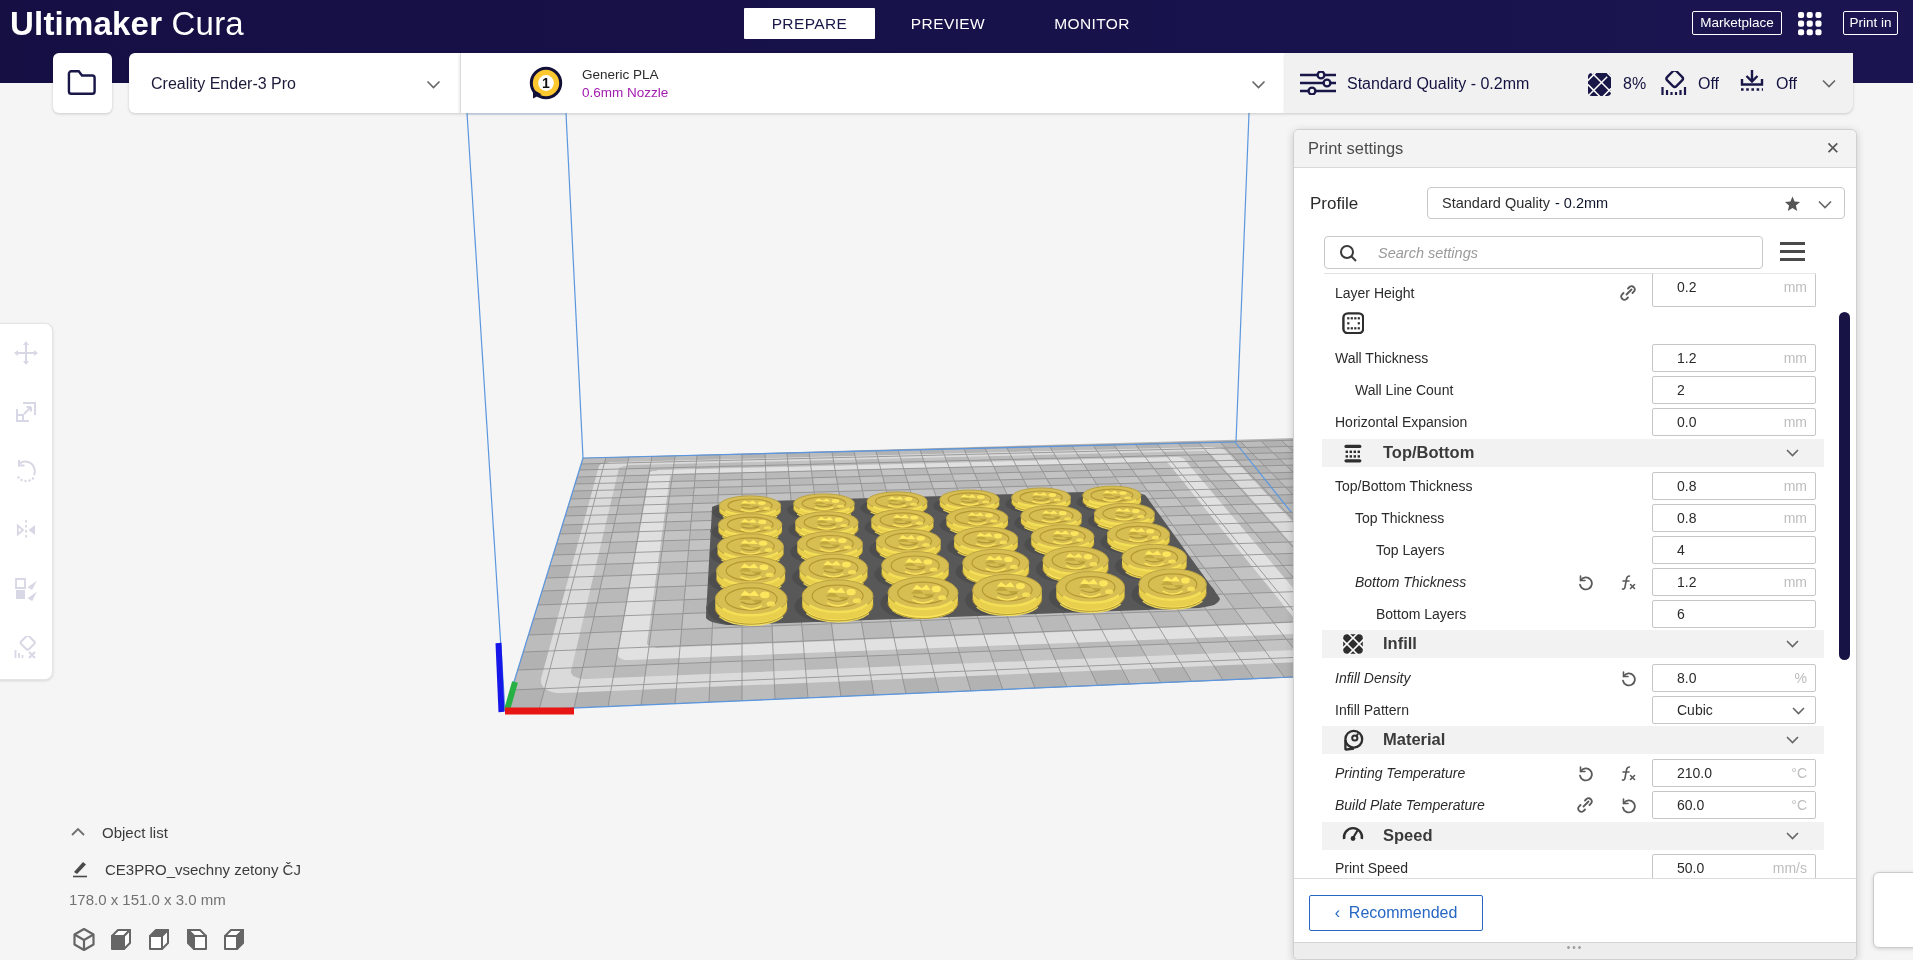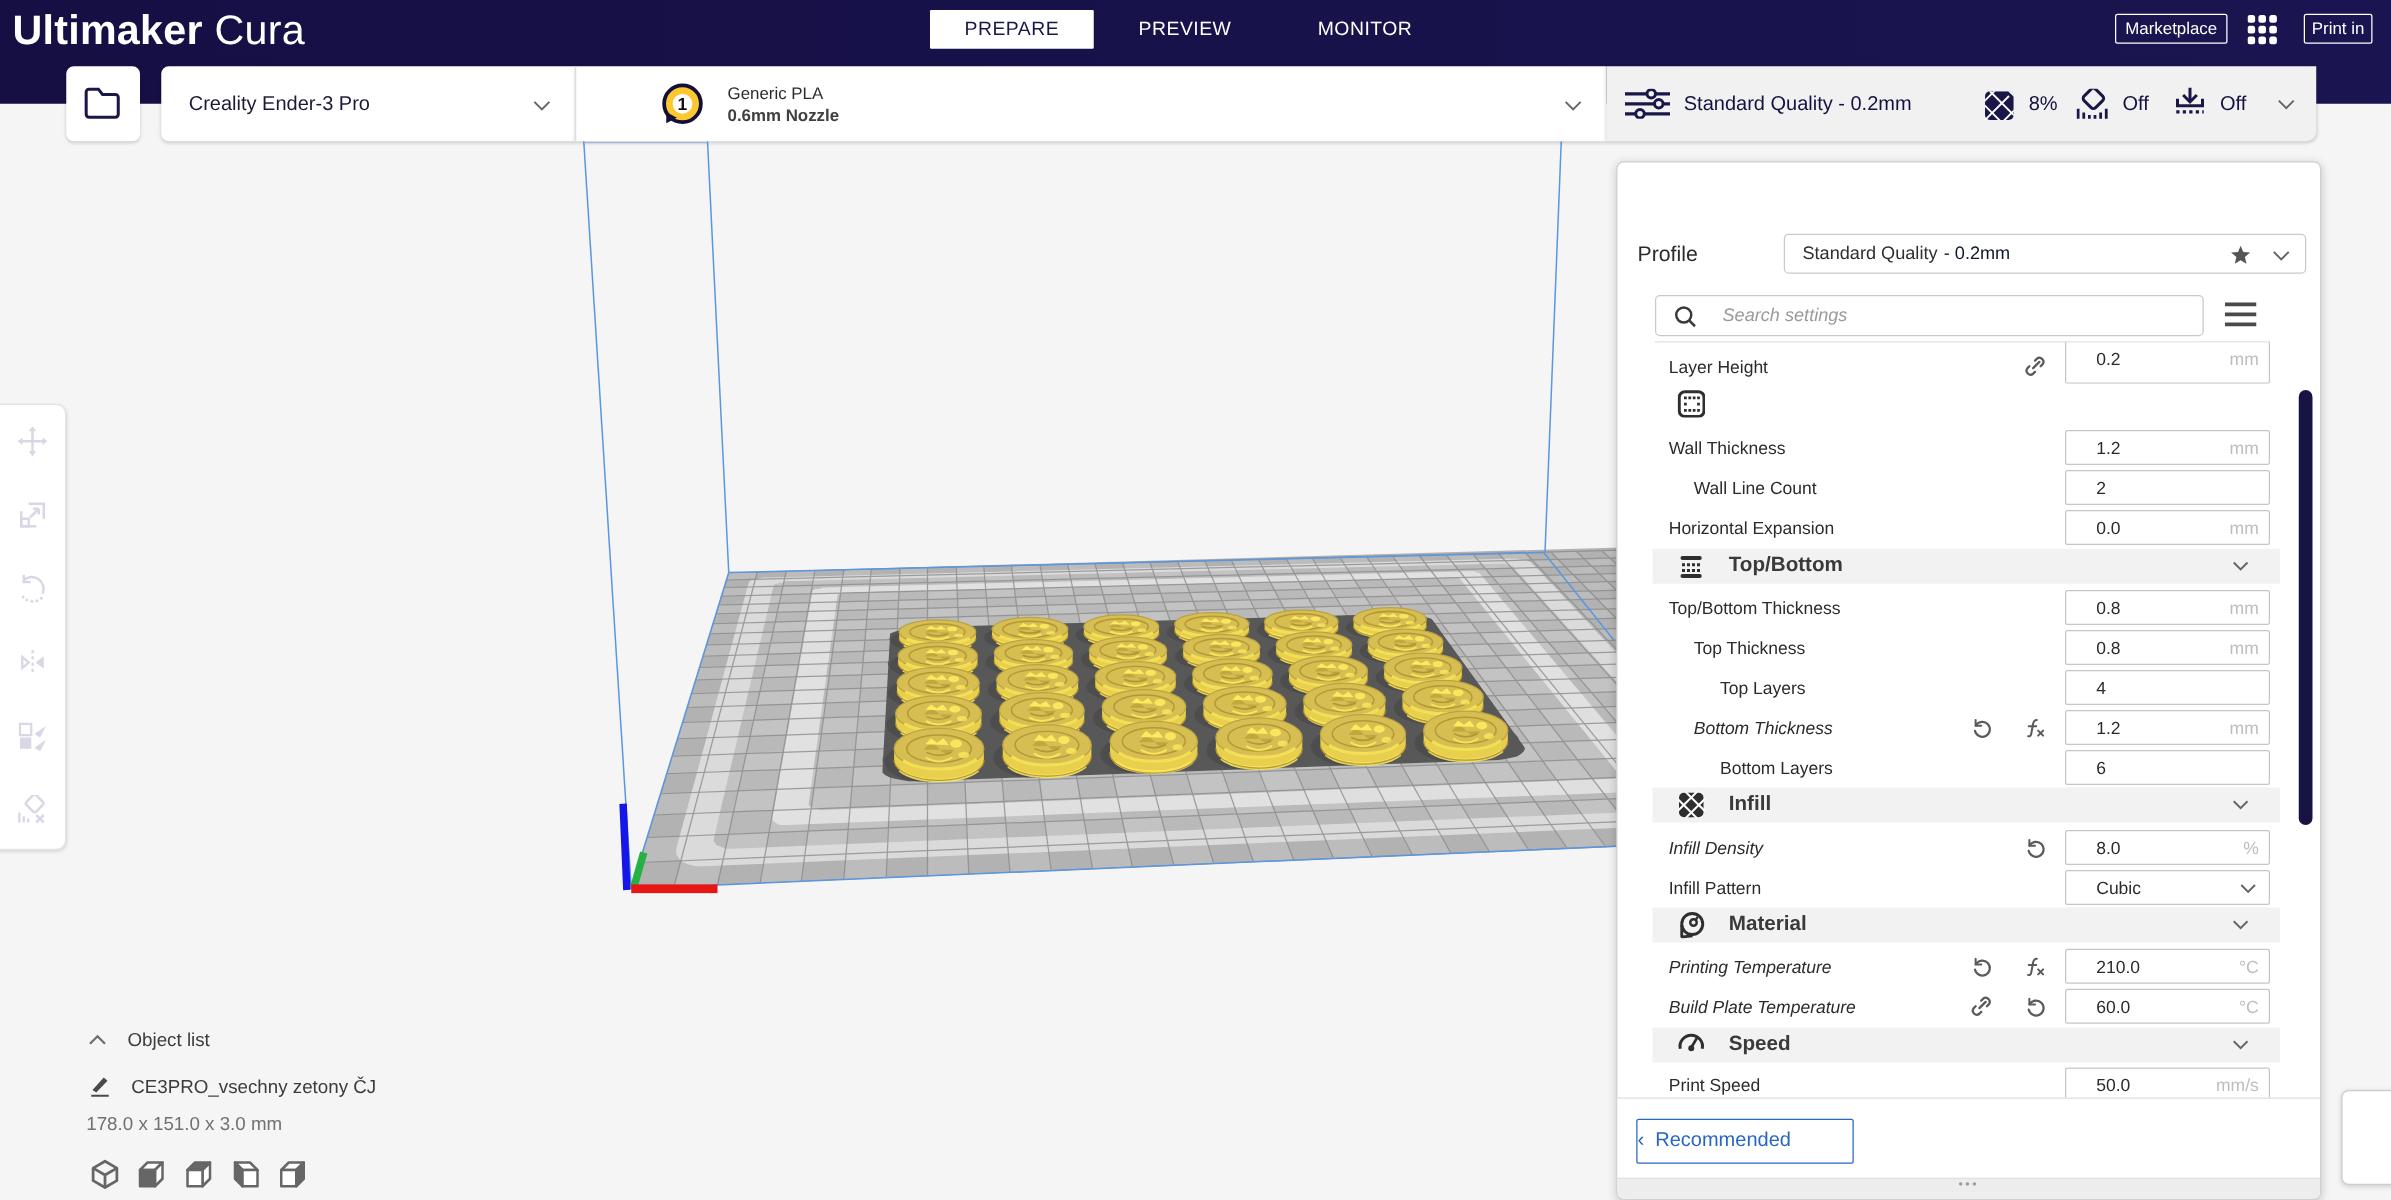--- a/index.html
+++ b/index.html
@@ -34,21 +34,21 @@
 #phead{position:absolute;left:0;top:0;right:0;height:38px;background:#f3f3f3;border-bottom:1px solid #d9d9d9;border-radius:6px 6px 0 0}
 #phead .t{position:absolute;left:14px;top:9px;font-size:16.5px;color:#4c4a4a}
 #phead .x{position:absolute;right:16px;top:8px;font-size:17px;color:#555}
 .lbl{position:absolute;font-size:14px;color:#2b2b2b;white-space:nowrap}
 .ital{font-style:italic}
 .vbox{position:absolute;left:358px;width:164px;height:28px;border:1px solid #c6c6c6;background:#fff;border-radius:2px;font-size:14px;color:#2b2b2b;line-height:26px;padding-left:24px}
 .vbox .unit{position:absolute;right:8px;top:0;color:#bdbdbd}
 .cat{position:absolute;left:28px;right:32px;height:28px;background:#f2f2f2}
 .cat .ct{position:absolute;left:61px;top:4px;font-size:16.5px;font-weight:700;color:#3a3a3a}
 #pfoot{position:absolute;left:0;bottom:17px;right:0;height:64px;border-top:1px solid #ddd;background:#fff}
-#recbtn{position:absolute;left:15px;top:16px;width:174px;height:36px;border:1px solid #2767c4;border-radius:2px;color:#2766c3;font-size:16px;line-height:34px;}
+#recbtn{position:absolute;left:15px;top:16px;width:174px;height:36px;border:1px solid #2767c4;border-radius:2px;color:#2766c3;font-size:16px;line-height:34px;text-align:center}
 #pstrip{position:absolute;left:0;bottom:0;right:0;height:17px;background:#ededed;border-top:1px solid #d5d5d5;border-radius:0 0 6px 6px;text-align:center;color:#9a9a9a;font-size:10px;line-height:10px;letter-spacing:2px}
 #pscroll{position:absolute;left:1839px;top:312px;width:11px;height:348px;background:#171345;border-radius:5.5px}
 #slicepeek{position:absolute;left:1873px;top:872px;width:60px;height:76px;background:#fff;border:1px solid #ccc;border-radius:6px;box-shadow:0 1px 4px rgba(0,0,0,0.15)}
 </style></head>
 <body>
 <svg width="1913" height="877" viewBox="0 83 1913 877" style="position:absolute;left:0;top:83px">
     <polygon points="505,711 583,458 1330,437 1330,676" fill="#b9b9b9"></polygon>
     <clipPath id="bedclip">
       <polygon points="505,711 583,458 1330,437 1330,676"></polygon>
     </clipPath>
@@ -1102,21 +1102,21 @@
 <svg class="abs" style="left:426px;top:80px" width="15" height="10" viewBox="0 0 15 10">
     <path d="M1.5 1.5 L7.5 7.5 L13.5 1.5" class="chev"></path>
   </svg>
 <svg class="abs" style="left:528px;top:66px" width="37" height="37" viewBox="0 0 37 37">
     <circle cx="18" cy="17" r="14.7" fill="#fdc72f" stroke="#131038" stroke-width="3"></circle>
     <circle cx="18" cy="17" r="7.9" fill="#fff"></circle>
     <text x="18" y="22" font-size="14" font-weight="700" text-anchor="middle" fill="#111" font-family="Liberation Sans, sans-serif">1</text>
     <path d="M5 23.5 L5 32.5 L13.5 28.2 Z" fill="#131038"></path>
   </svg>
 <div class="cardtext" style="left:582px;top:67px;font-size:13.5px;color:#2b2b2b">Generic PLA</div>
-<div class="cardtext" style="left:582px;top:85px;font-size:13.5px;font-weight:700;color:#404040">0.6mm Nozzle</div>
+<div class="cardtext" style="left:582px;top:85px;font-size:13.5px;font-weight:400;color:#a21caf">0.6mm Nozzle</div>
 <svg class="abs" style="left:1251px;top:80px" width="15" height="10" viewBox="0 0 15 10">
     <path d="M1.5 1.5 L7.5 7.5 L13.5 1.5" class="chev"></path>
   </svg>
 <svg class="abs" style="left:1300px;top:71px" width="36" height="24" viewBox="0 0 36 24">
     <g stroke="#191748" stroke-width="2.6" fill="none">
       <line x1="0" y1="4" x2="36" y2="4"></line>
       <line x1="0" y1="12" x2="36" y2="12"></line>
       <line x1="0" y1="20" x2="36" y2="20"></line>
     </g>
     <g fill="#f1f1f1" stroke="#191748" stroke-width="2.4">
@@ -1157,20 +1157,24 @@
       <path d="M2 9 V14.5 H22 V9"></path>
     </g>
     <line x1="1" y1="19.5" x2="23" y2="19.5" stroke="#191748" stroke-width="2.6" stroke-dasharray="2.6 2.6"></line>
   </svg>
 <div class="cardtext" style="left:1776px;top:75px;color:#141240">Off</div>
 <svg class="abs" style="left:1822px;top:79px" width="14" height="9" viewBox="0 0 14 9">
     <path d="M1 1.5 L7 7.5 L13 1.5" class="chev"></path>
   </svg>
 
 <div id="panel">
+  <div id="phead">
+      <span class="t">Print settings</span>
+      <span class="x">✕</span>
+    </div>
   <div class="abs" style="left:16px;top:64px;font-size:17px;color:#2b2b2b">Profile</div>
     <div class="abs" style="left:133px;top:57px;width:418px;height:32px;border:1px solid #c9c9c9;border-radius:4px;background:#fff">
       <span class="abs" style="left:14px;top:7px;font-size:14.5px;color:#2e2e2e">Standard Quality</span>
       <span class="abs" style="left:127px;top:7px;font-size:14.5px;color:#0f172a"> - 0.2mm</span>
       <svg class="abs" style="left:356px;top:8px" width="17" height="16" viewBox="0 0 17 16">
         <path d="M8.5 0.5 L10.6 5.6 L16.1 6 L11.9 9.6 L13.2 15 L8.5 12.1 L3.8 15 L5.1 9.6 L0.9 6 L6.4 5.6 Z" fill="#555"></path>
       </svg>
       <svg class="abs" style="left:390px;top:12px" width="14" height="9" viewBox="0 0 14 9">
         <path d="M1 1.5 L7 7.5 L13 1.5" class="chev"></path>
       </svg>

